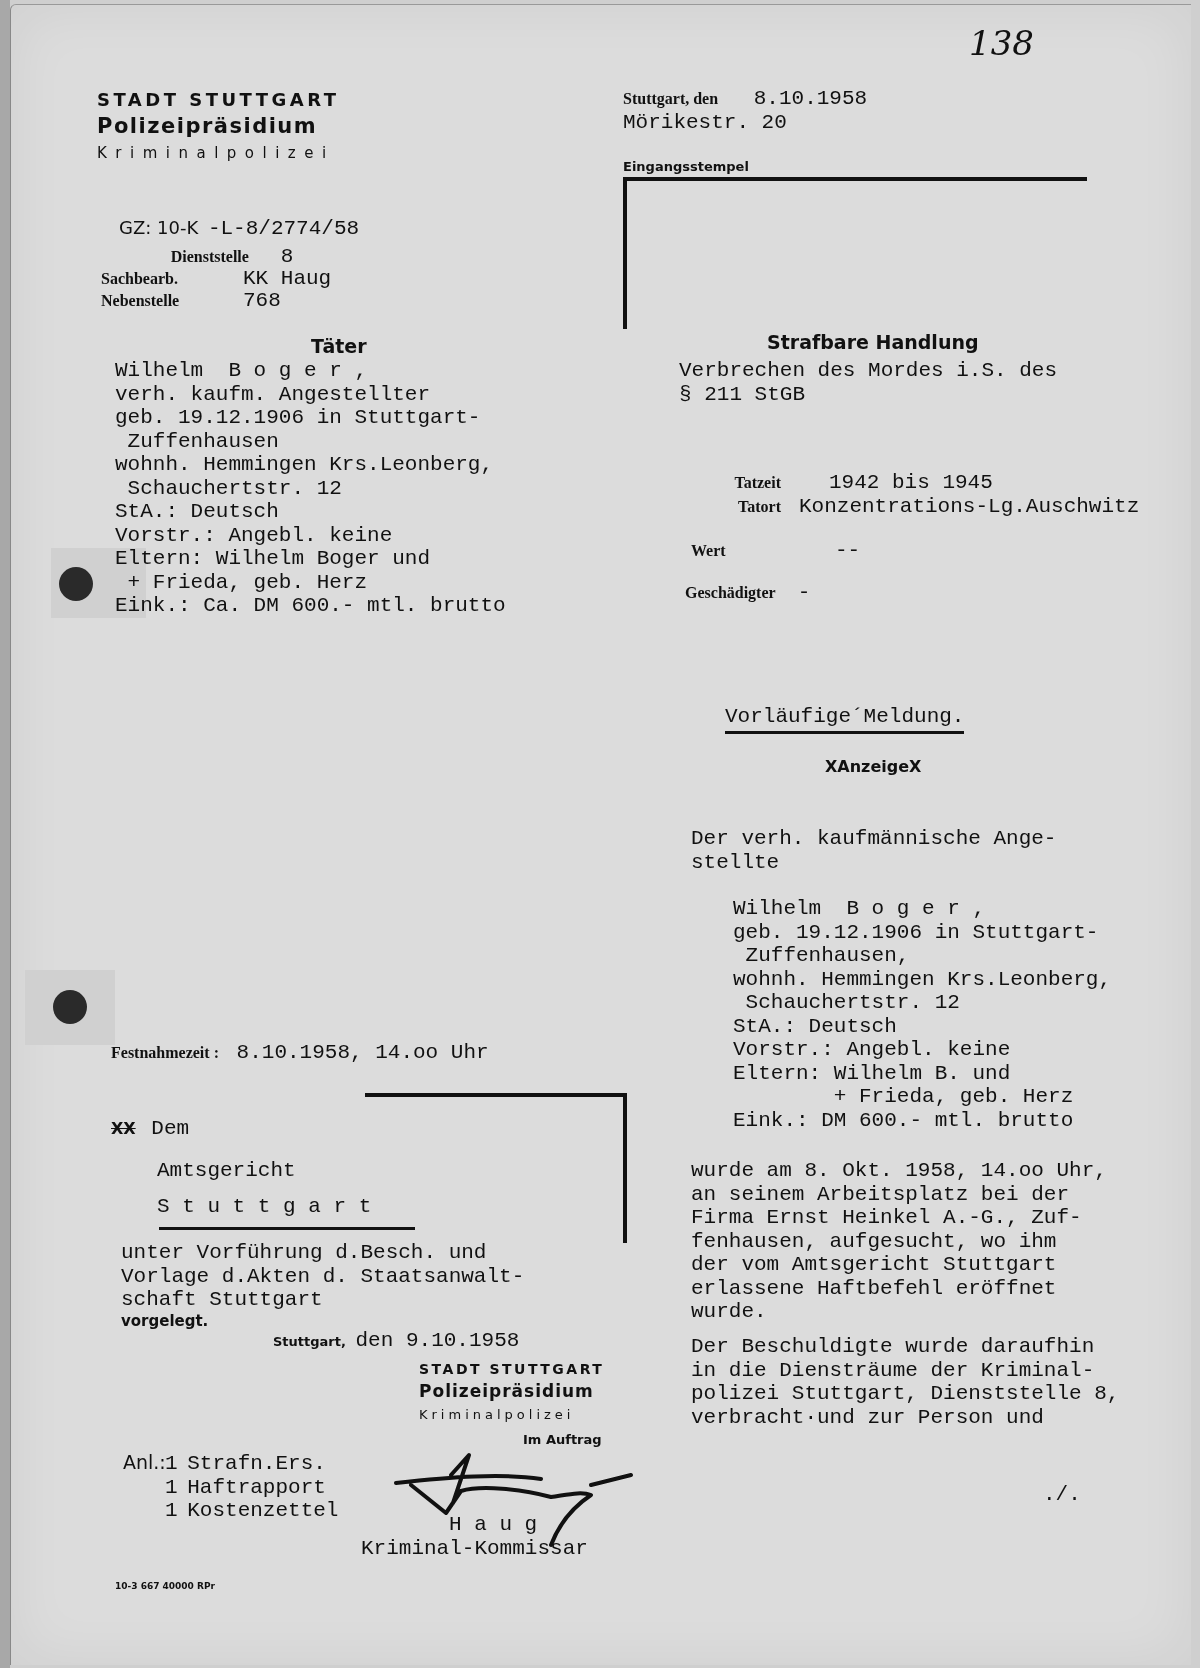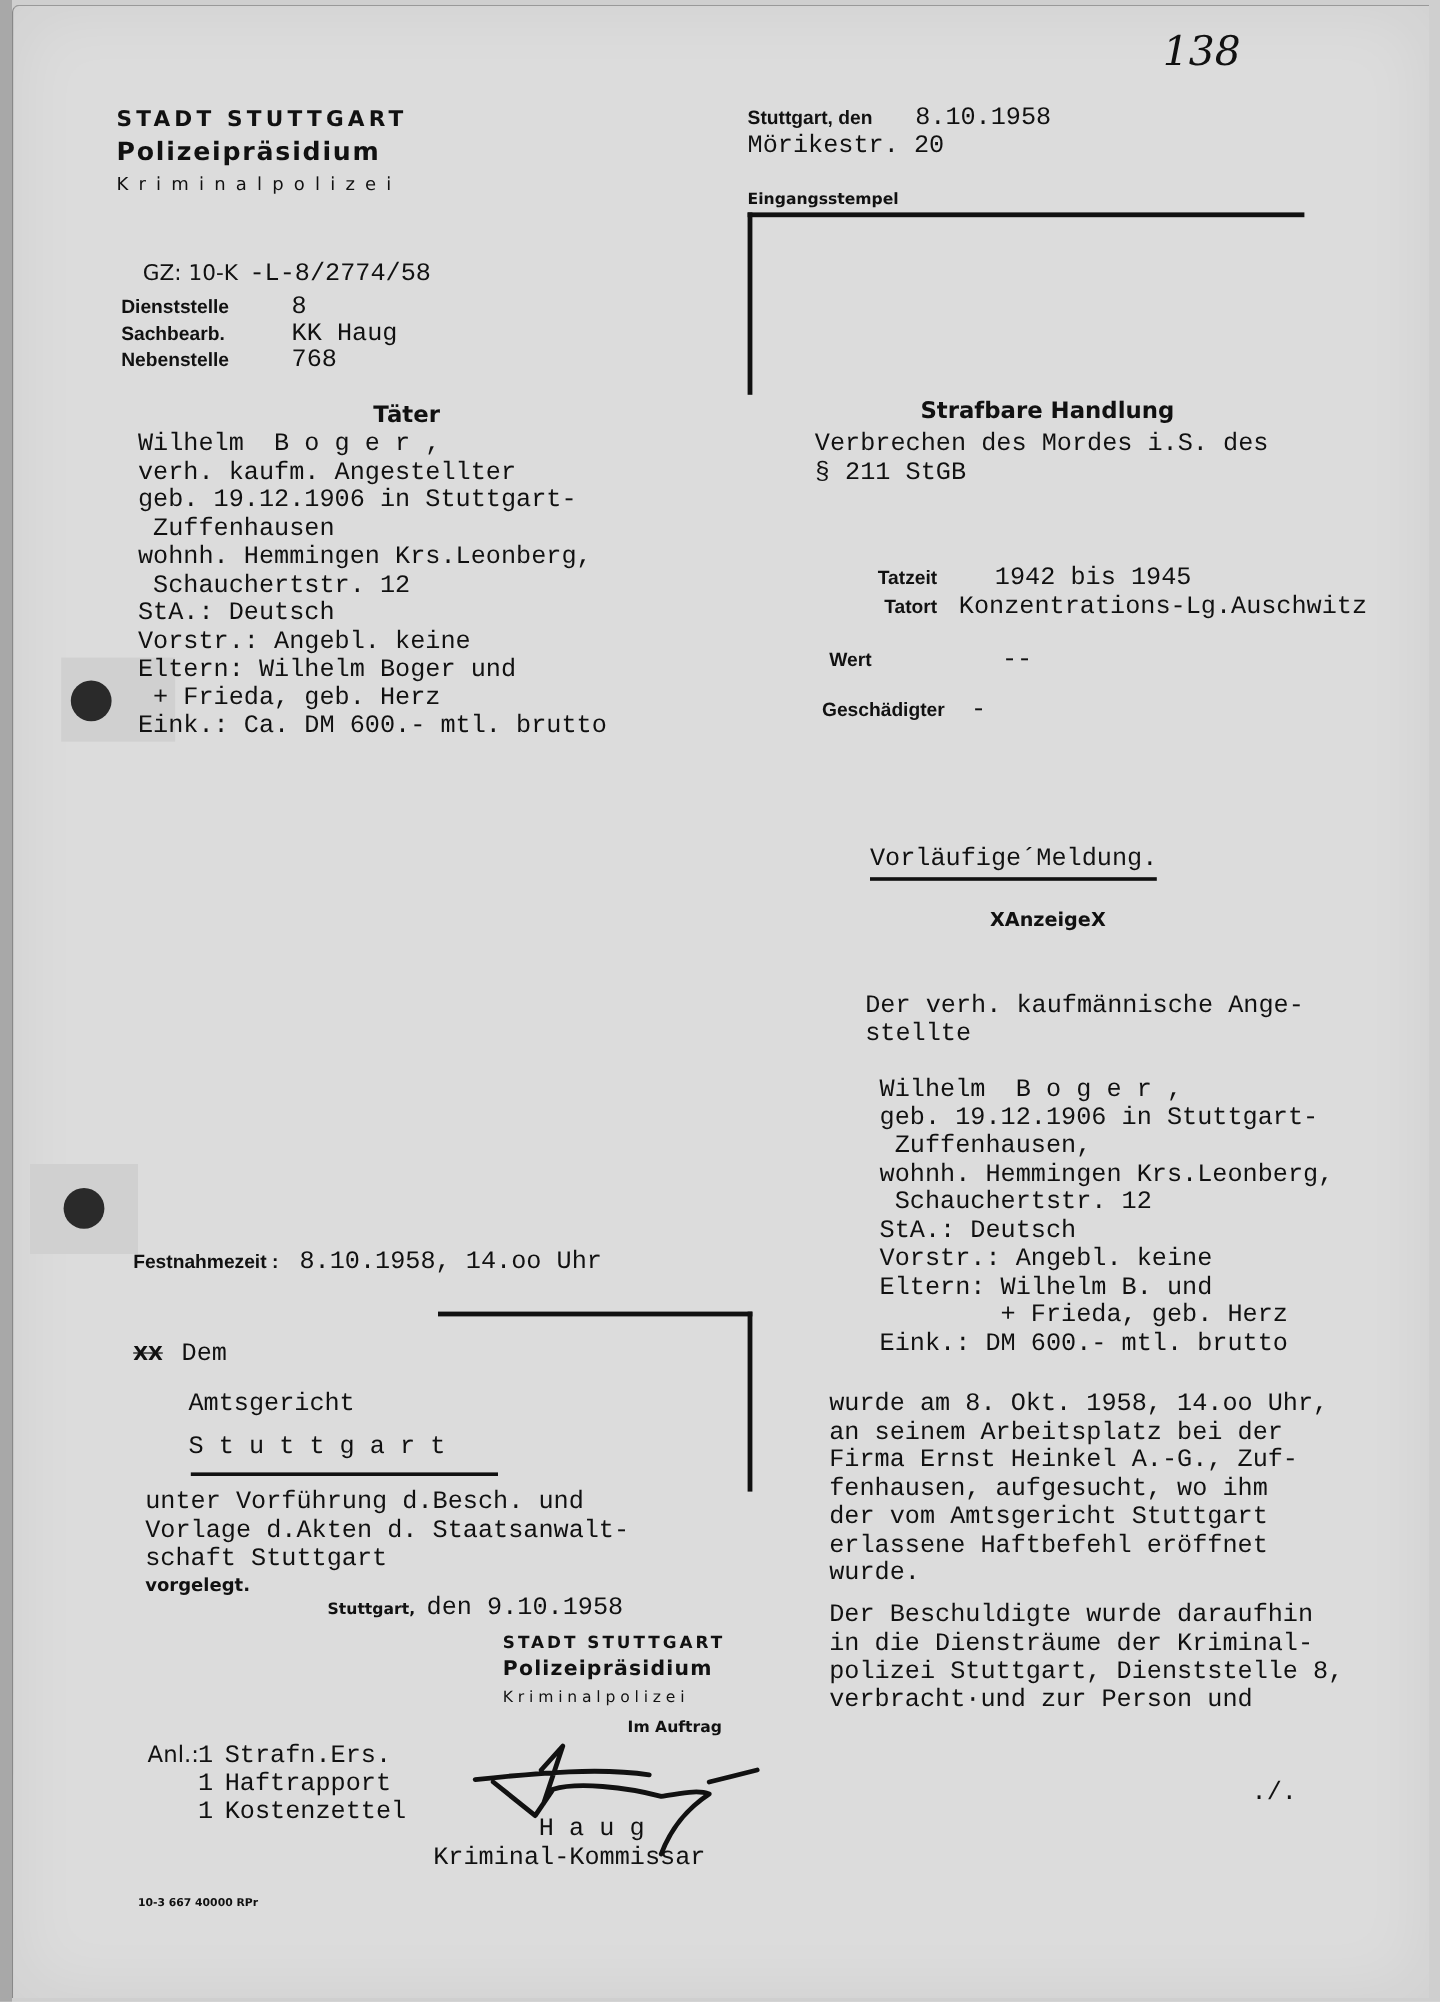--- a/index.html
+++ b/index.html
@@ -20,21 +20,21 @@
   .abs { position: absolute; }
   .sans { font-family: "DejaVu Sans", "Liberation Sans", sans-serif; }
   .sansb { font-family: "DejaVu Sans", "Liberation Sans", sans-serif; font-weight: bold; }
   .mono { font-family: "Liberation Mono", "DejaVu Sans Mono", monospace; font-size: 21px; line-height: 23.5px; white-space: pre; }
   .hole-patch { position: absolute; background: #d0d0d0; }
   .hole { position: absolute; width: 34px; height: 34px; border-radius: 50%; background: #2a2a2a; }
   .folio { font-family: "DejaVu Serif", serif; font-style: italic; font-size: 34px; }
   .letterhead .l1 { font-size: 18px; letter-spacing: 3.5px; font-weight: bold; }
   .letterhead .l2 { font-size: 21px; letter-spacing: 1.5px; font-weight: bold; margin-top: 4px; }
   .letterhead .l3 { font-size: 15px; letter-spacing: 8.5px; margin-top: 6px; }
-  .lbl { font-size: 16px; font-weight: bold; font-family: Liberation Sans, sans-serif; }
+  .lbl { font-size: 16px; font-weight: bold; font-family: Liberation Serif, serif; }
   .sect-title { font-size: 19px; font-weight: bold; font-family: "DejaVu Sans", "Liberation Sans", sans-serif; }
   .line-h { position: absolute; background: #111; height: 4px; }
   .line-v { position: absolute; background: #111; width: 4px; }
   .ul { border-bottom: 3px solid #111; padding-bottom: 2px; }
   .strike { font-family: "DejaVu Sans", sans-serif; font-weight: bold; font-size: 16px; }
 </style>
 </head>
 <body>
 
 <div class="strip"></div>
@@ -61,21 +61,21 @@
 
   <div class="abs sansb" style="left:612px;top:154px;font-size:13px;">Eingangsstempel</div>
   <div class="line-h" style="left:612px;top:172px;width:464px;"></div>
   <div class="line-v" style="left:612px;top:172px;height:152px;"></div>
 
   <div class="abs" style="left:108px;top:212px;">
     <span class="sans" style="font-size:18px;">GZ: 10-K</span>
     <span class="mono">-L-8/2774/58</span>
   </div>
   <div class="abs" style="left:90px;top:240px;">
-    <div style="height:22px;"><span class="lbl" style="display:inline-block;width:142px;">Dienststelle</span><span class="mono">8</span></div>
+    <div style="height:22px;text-align:center;"><span class="lbl" style="display:inline-block;width:142px;">Dienststelle</span><span class="mono">8</span></div>
     <div style="height:22px;"><span class="lbl" style="display:inline-block;width:142px;">Sachbearb.</span><span class="mono">KK Haug</span></div>
     <div style="height:22px;"><span class="lbl" style="display:inline-block;width:142px;">Nebenstelle</span><span class="mono">768</span></div>
   </div>
 
   <div class="abs sect-title" style="left:300px;top:330px;">Täter</div>
   <div class="abs" style="left:104px;top:354px;">
     <div class="mono">Wilhelm  B o g e r ,</div>
     <div class="mono">verh. kaufm. Angestellter</div>
     <div class="mono">geb. 19.12.1906 in Stuttgart-</div>
     <div class="mono"> Zuffenhausen</div>
@@ -96,21 +96,21 @@
   <div class="abs" style="left:680px;top:466px;">
     <div style="height:24px;"><span class="lbl" style="display:inline-block;width:90px;text-align:right;">Tatzeit</span><span class="mono" style="margin-left:48px;">1942 bis 1945</span></div>
     <div style="height:44px;"><span class="lbl" style="display:inline-block;width:90px;text-align:right;">Tatort</span><span class="mono" style="margin-left:18px;">Konzentrations-Lg.Auschwitz</span></div>
     <div style="height:42px;"><span class="lbl" style="display:inline-block;width:90px;text-align:left;">Wert</span><span class="mono" style="margin-left:54px;">--</span></div>
     <div><span class="lbl" style="display:inline-block;margin-left:-6px;">Geschädigter</span><span class="mono" style="margin-left:22px;">-</span></div>
   </div>
 
   <div class="abs mono ul" style="left:714px;top:700px;">Vorläufige´Meldung.</div>
   <div class="abs strike" style="left:814px;top:752px;">XAnzeigeX</div>
 
-  <div class="abs" style="left:680px;top:822px;margin-left:30px;">
+  <div class="abs" style="left:680px;top:822px;">
     <div class="mono">Der verh. kaufmännische Ange-</div>
     <div class="mono">stellte</div>
   </div>
   <div class="abs" style="left:722px;top:892px;">
     <div class="mono">Wilhelm  B o g e r ,</div>
     <div class="mono">geb. 19.12.1906 in Stuttgart-</div>
     <div class="mono"> Zuffenhausen,</div>
     <div class="mono">wohnh. Hemmingen Krs.Leonberg,</div>
     <div class="mono"> Schauchertstr. 12</div>
     <div class="mono">StA.: Deutsch</div>

